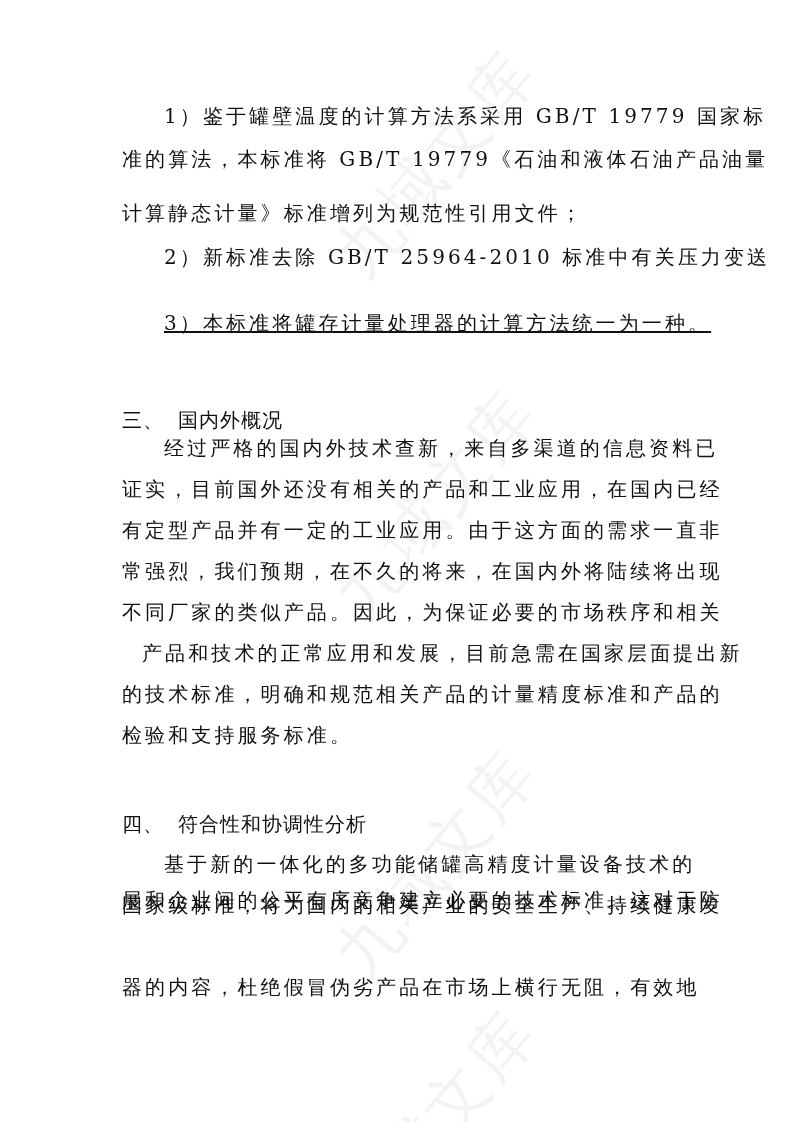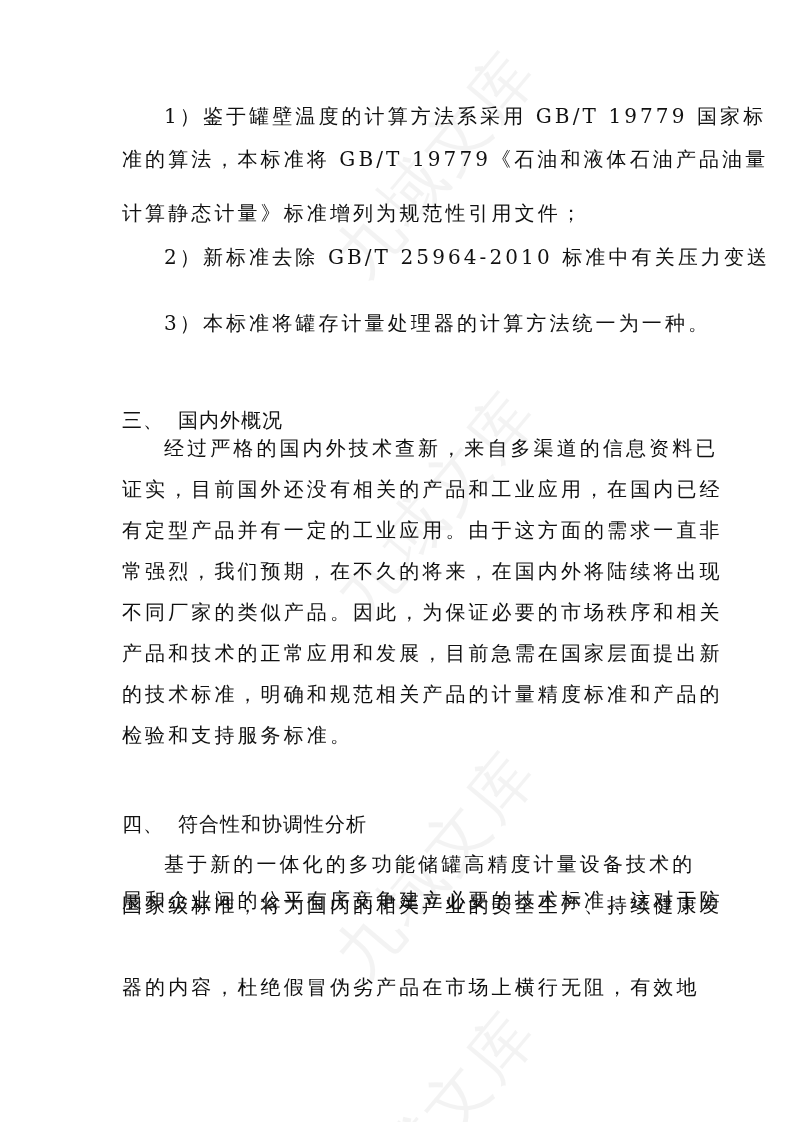--- a/index.html
+++ b/index.html
@@ -22,31 +22,31 @@
 
   <div class="wm" style="left:300px; top:120px;">九域文库</div>
   <div class="wm" style="left:300px; top:460px;">九域文库</div>
   <div class="wm" style="left:300px; top:820px;">九域文库</div>
   <div class="wm" style="left:300px; top:1080px;">九域文库</div>
 
   <div class="line indent" style="top:104px;">1）鉴于罐壁温度的计算方法系采用 GB/T 19779 国家标</div>
   <div class="line" style="top:147px;text-align:right;">准的算法，本标准将 GB/T 19779《石油和液体石油产品油量</div>
   <div class="line" style="top:188px;margin-top:13px;">计算静态计量》标准增列为规范性引用文件；</div>
   <div class="line indent" style="top:229px;margin-top:16px;">2）新标准去除 GB/T  25964-2010 标准中有关压力变送</div>
-  <div class="line indent" style="top:311px;">3）本标准将罐存计量处理器的计算方法统一为一种。</div>
+  <div class="line indent" style="top:311px;text-decoration:underline;">3）本标准将罐存计量处理器的计算方法统一为一种。</div>
 
   <div class="line heading" style="top:408px;">
     <span class="num">三、</span><span>国内外概况</span>
   </div>
   <div class="line indent" style="top:436px;">经过严格的国内外技术查新，来自多渠道的信息资料已</div>
   <div class="line" style="top:477px;">证实，目前国外还没有相关的产品和工业应用，在国内已经</div>
   <div class="line" style="top:518px;">有定型产品并有一定的工业应用。由于这方面的需求一直非</div>
   <div class="line" style="top:559px;">常强烈，我们预期，在不久的将来，在国内外将陆续将出现</div>
   <div class="line" style="top:600px;">不同厂家的类似产品。因此，为保证必要的市场秩序和相关</div>
-  <div class="line" style="top:641px;">产品和技术的正常应用和发展，目前急需在国家层面提出新</div>
+  <div class="line" style="top:641px;margin-left:20px;">产品和技术的正常应用和发展，目前急需在国家层面提出新</div>
   <div class="line" style="top:682px;text-align:right;">的技术标准，明确和规范相关产品的计量精度标准和产品的</div>
   <div class="line" style="top:723px;">检验和支持服务标准。</div>
 
   <div class="line heading" style="top:812px;">
     <span class="num">四、</span><span>符合性和协调性分析</span>
   </div>
   <div class="line indent" style="top:852px;">基于新的一体化的多功能储罐高精度计量设备技术的</div>
   <div class="line" style="top:893px;">国家级标准，将为国内的相关产业的安全生产、持续健康发</div>
   <div class="line" style="top:888px;">展和企业间的公平有序竞争建立必要的技术标准。这对于防</div>
   <div class="line" style="top:975px;">器的内容，杜绝假冒伪劣产品在市场上横行无阻，有效地</div>

